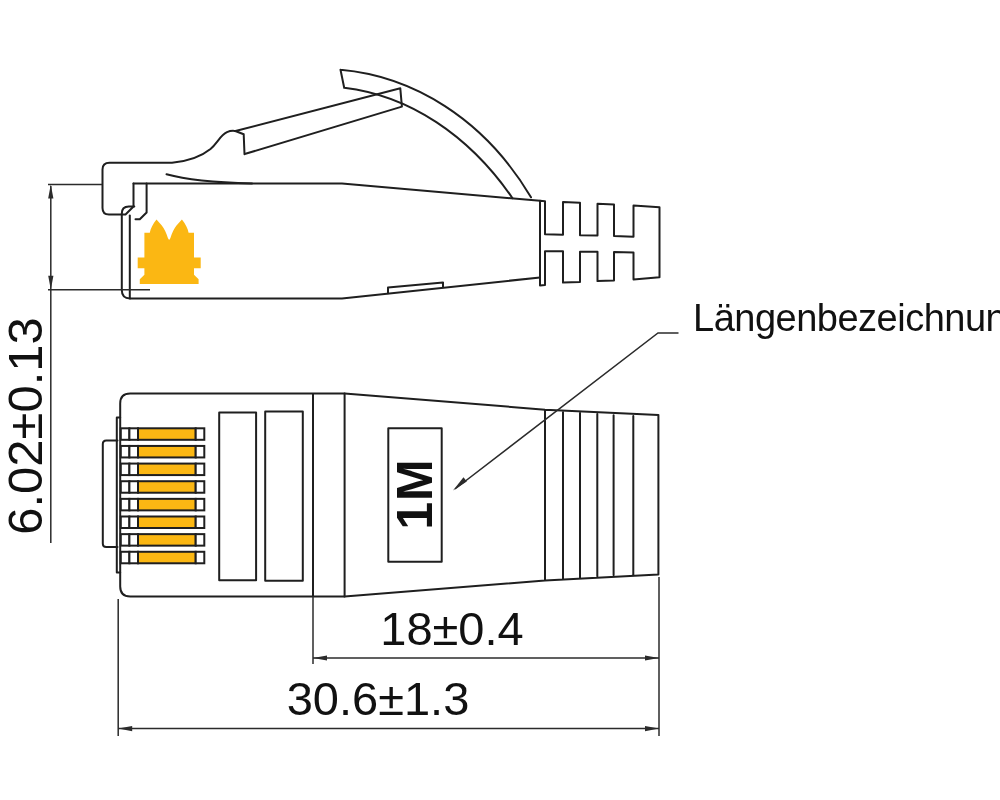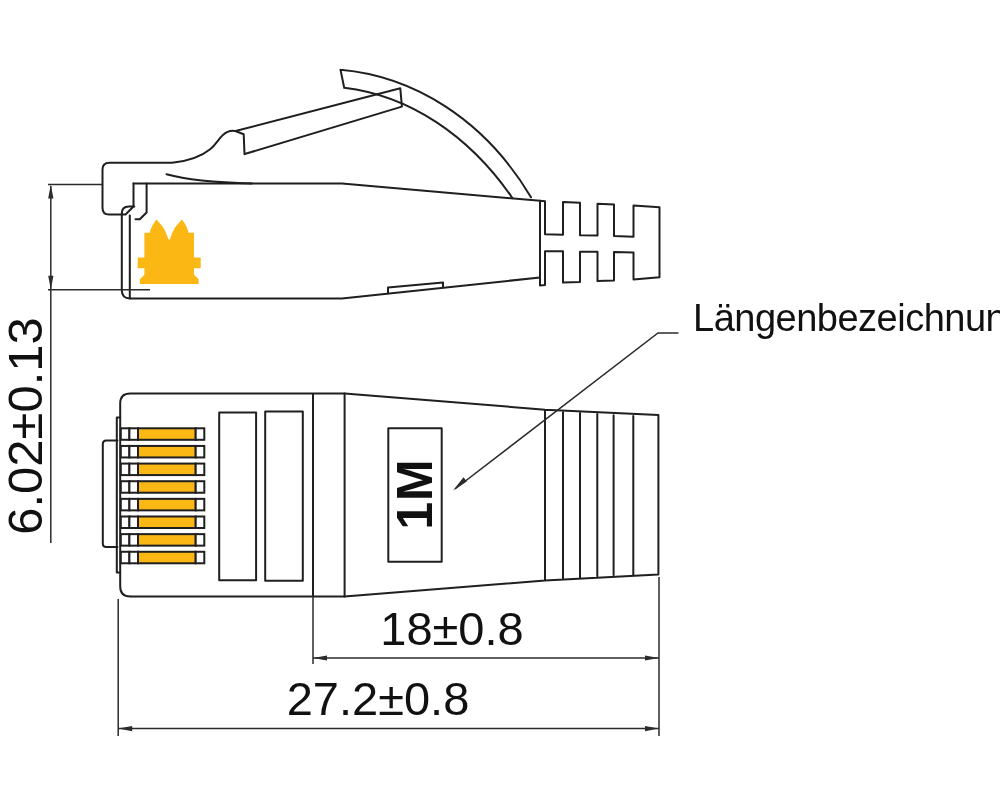--- a/index.html
+++ b/index.html
@@ -145,16 +145,16 @@
       <polygon class="arrow" points="659,728.6 645,726 645,731.2"></polygon>
     </g>
   </svg>
 
   <div class="label" id="label-laengenbezeichnung">Längenbezeichnung</div>
 
   <div class="label rot" id="label-1m">1M</div>
 
   <div class="label rot" id="dim-height">6.02±0.13</div>
 
-  <div class="label centered" id="dim-boot">18±0.8</div>
+  <div class="label centered" id="dim-boot">18±0.4</div>
 
-  <div class="label centered" id="dim-overall">27.2±0.8</div>
+  <div class="label centered" id="dim-overall">30.6±1.3</div>
 </div>
 
 </body></html>

